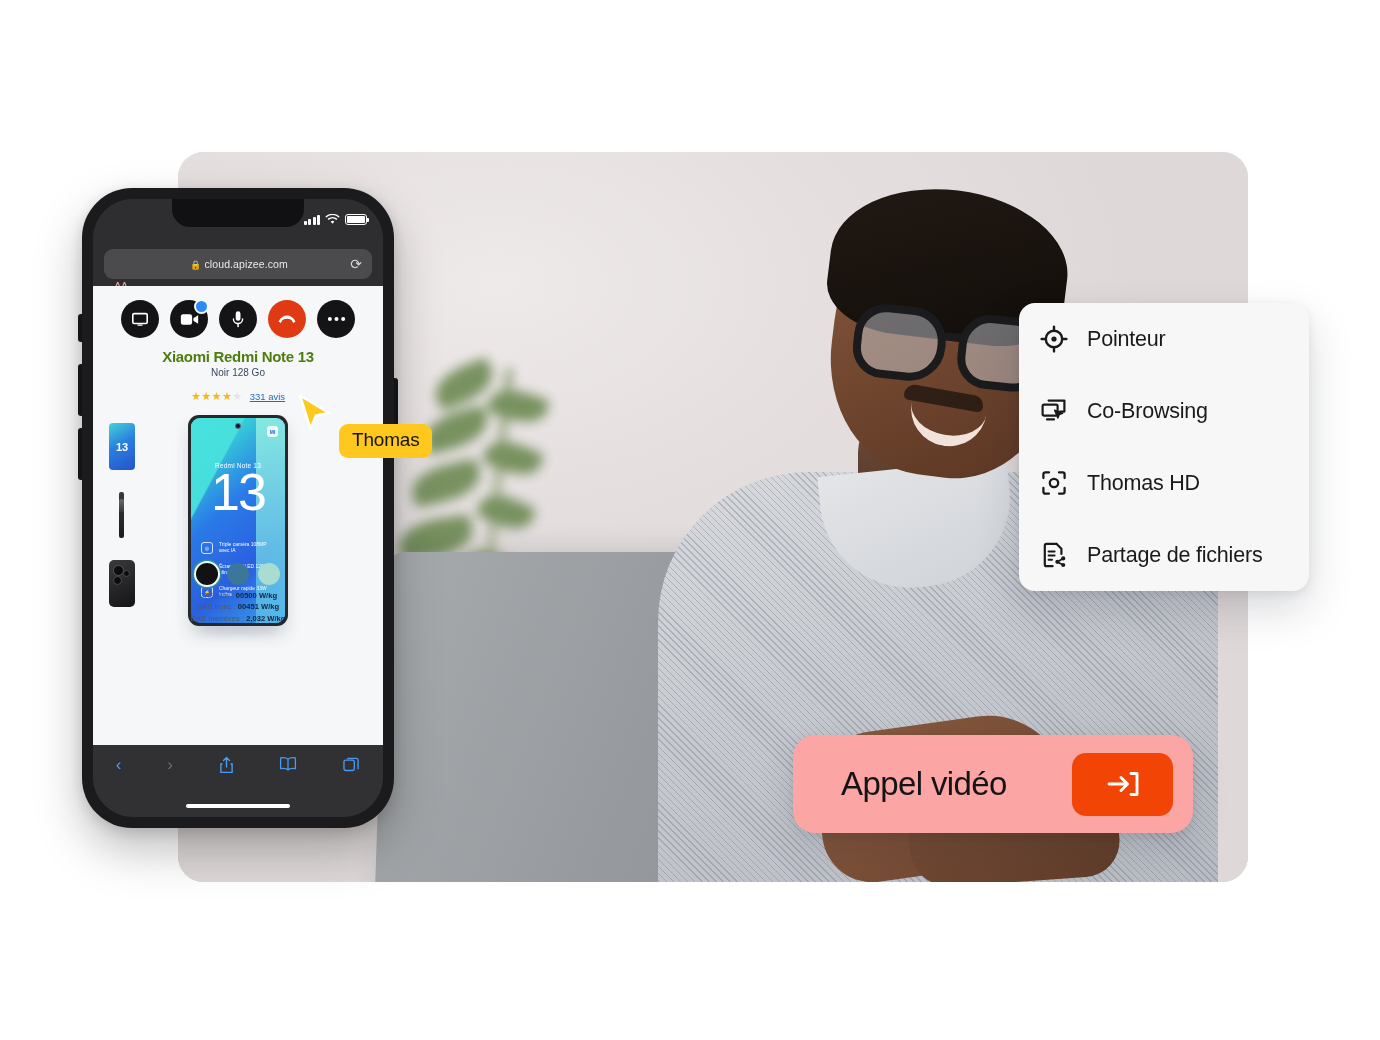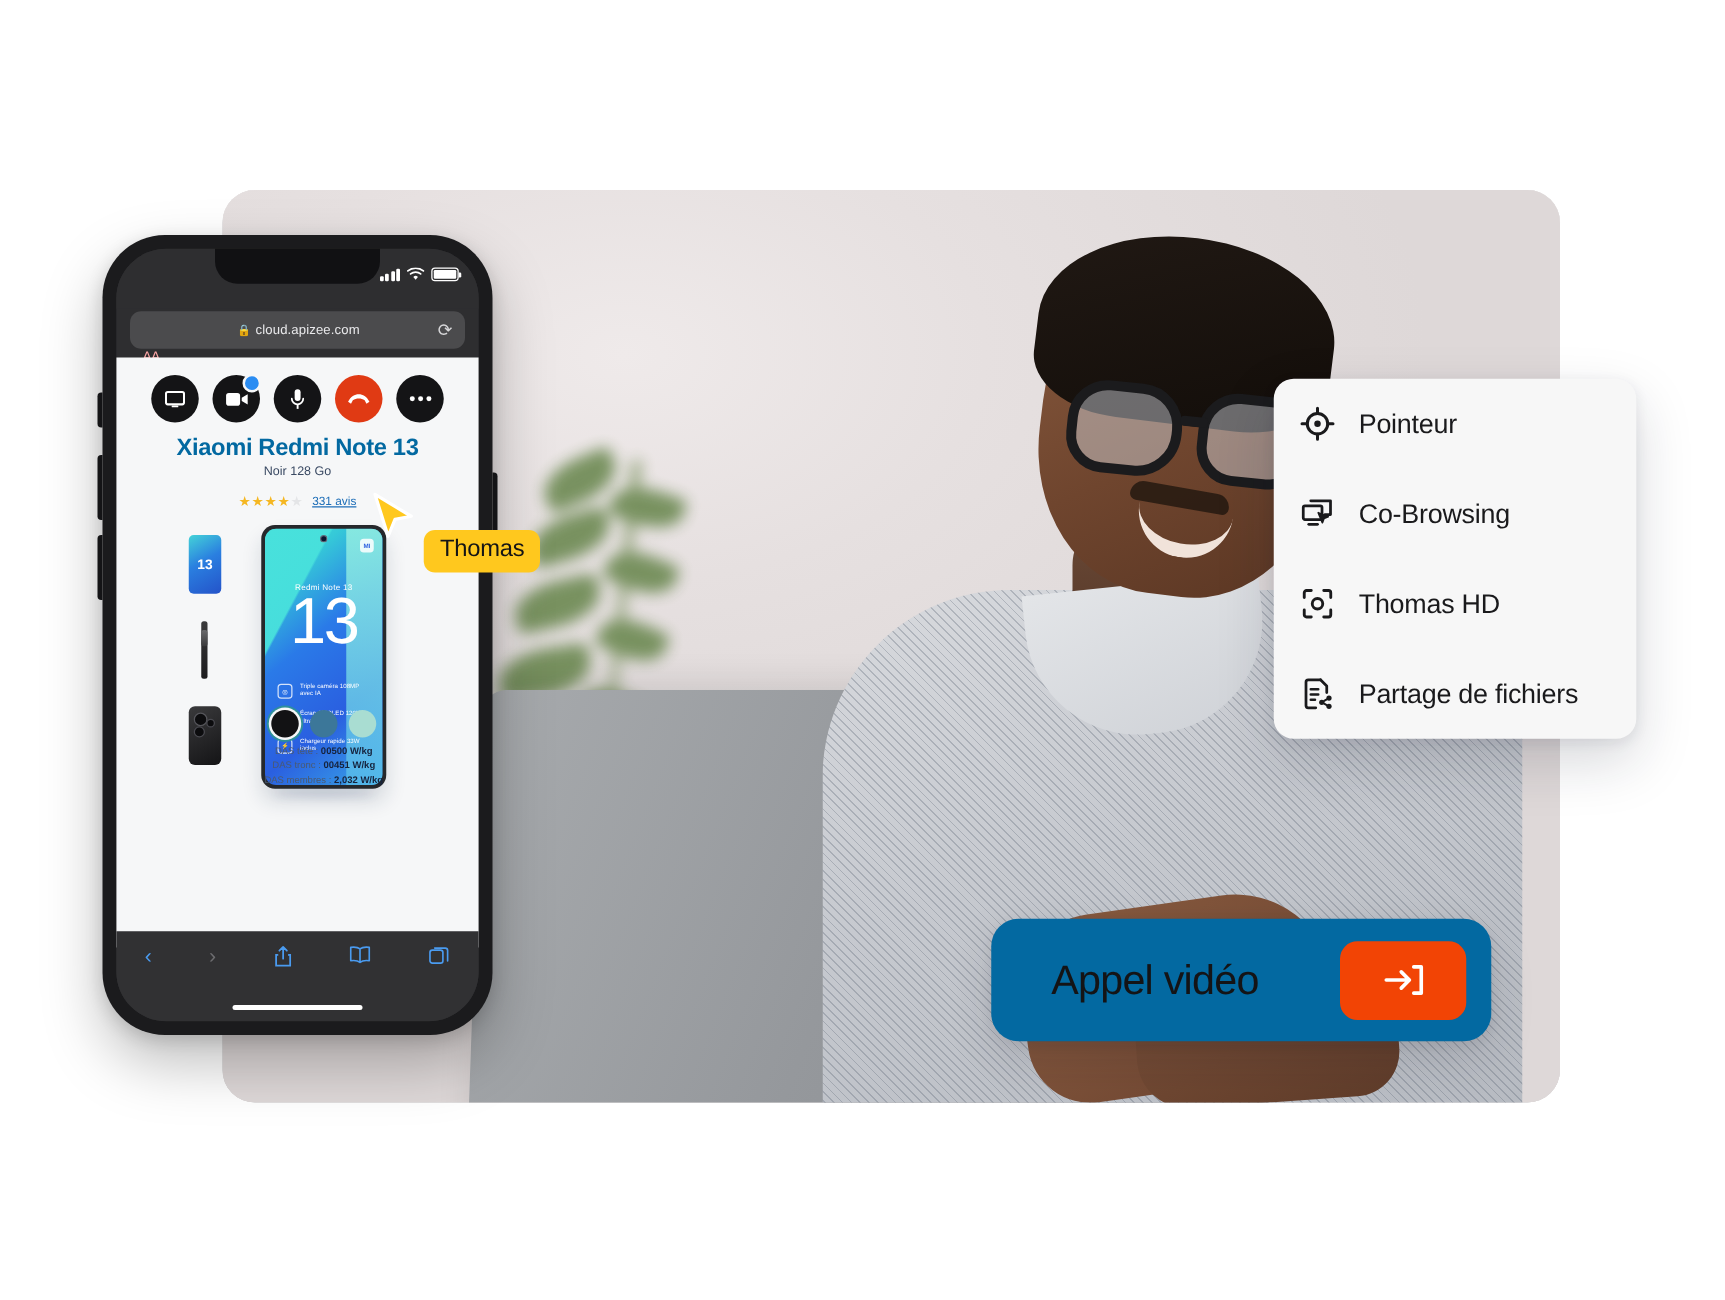--- a/index.html
+++ b/index.html
@@ -354,22 +354,22 @@
     position: absolute;
     right: -1px; top: -1px;
     width: 11px; height: 11px;
     border-radius: 50%;
     background: #2a8cf2;
     border: 2px solid #f6f7f8;
   }
   .prod-title {
     text-align: center;
     margin-top: 10px;
-    color: #0369a1;
-    font-size: 19px;
+    color: #4d7c0f;
+    font-size: 15px;
     font-weight: 800;
     letter-spacing: -.3px;
   }
   .prod-sub {
     text-align: center;
     margin-top: 2px;
     color: #3a4a63;
     font-size: 10px;
   }
   .rating-row {
@@ -383,21 +383,20 @@
   .stars .half { color: #e4e5e7; }
   .avis {
     color: #1f6fb8;
     font-size: 9.5px;
     text-decoration: underline;
   }
   .gallery {
     position: relative;
     margin-top: 10px;
     height: 218px;
-    margin-left: 42px;
   }
   .thumbs {
     position: absolute;
     left: 16px;
     top: 10px;
     display: flex;
     flex-direction: column;
     gap: 22px;
   }
   .thumb1 {
@@ -611,21 +610,21 @@
     display: flex; align-items: center; justify-content: center;
   }
 
   
   .cta {
     position: absolute;
     left: 793px;
     top: 735px;
     width: 400px;
     height: 98px;
-    background: #0369a1;
+    background: #fca5a5;
     border-radius: 22px;
     display: flex;
     align-items: center;
     justify-content: space-between;
     padding: 0 20px 0 48px;
     box-sizing: border-box;
     z-index: 13;
     box-shadow: 0 14px 36px rgba(25,30,45,.14), 0 3px 9px rgba(25,30,45,.07);
   }
   .cta-label {

